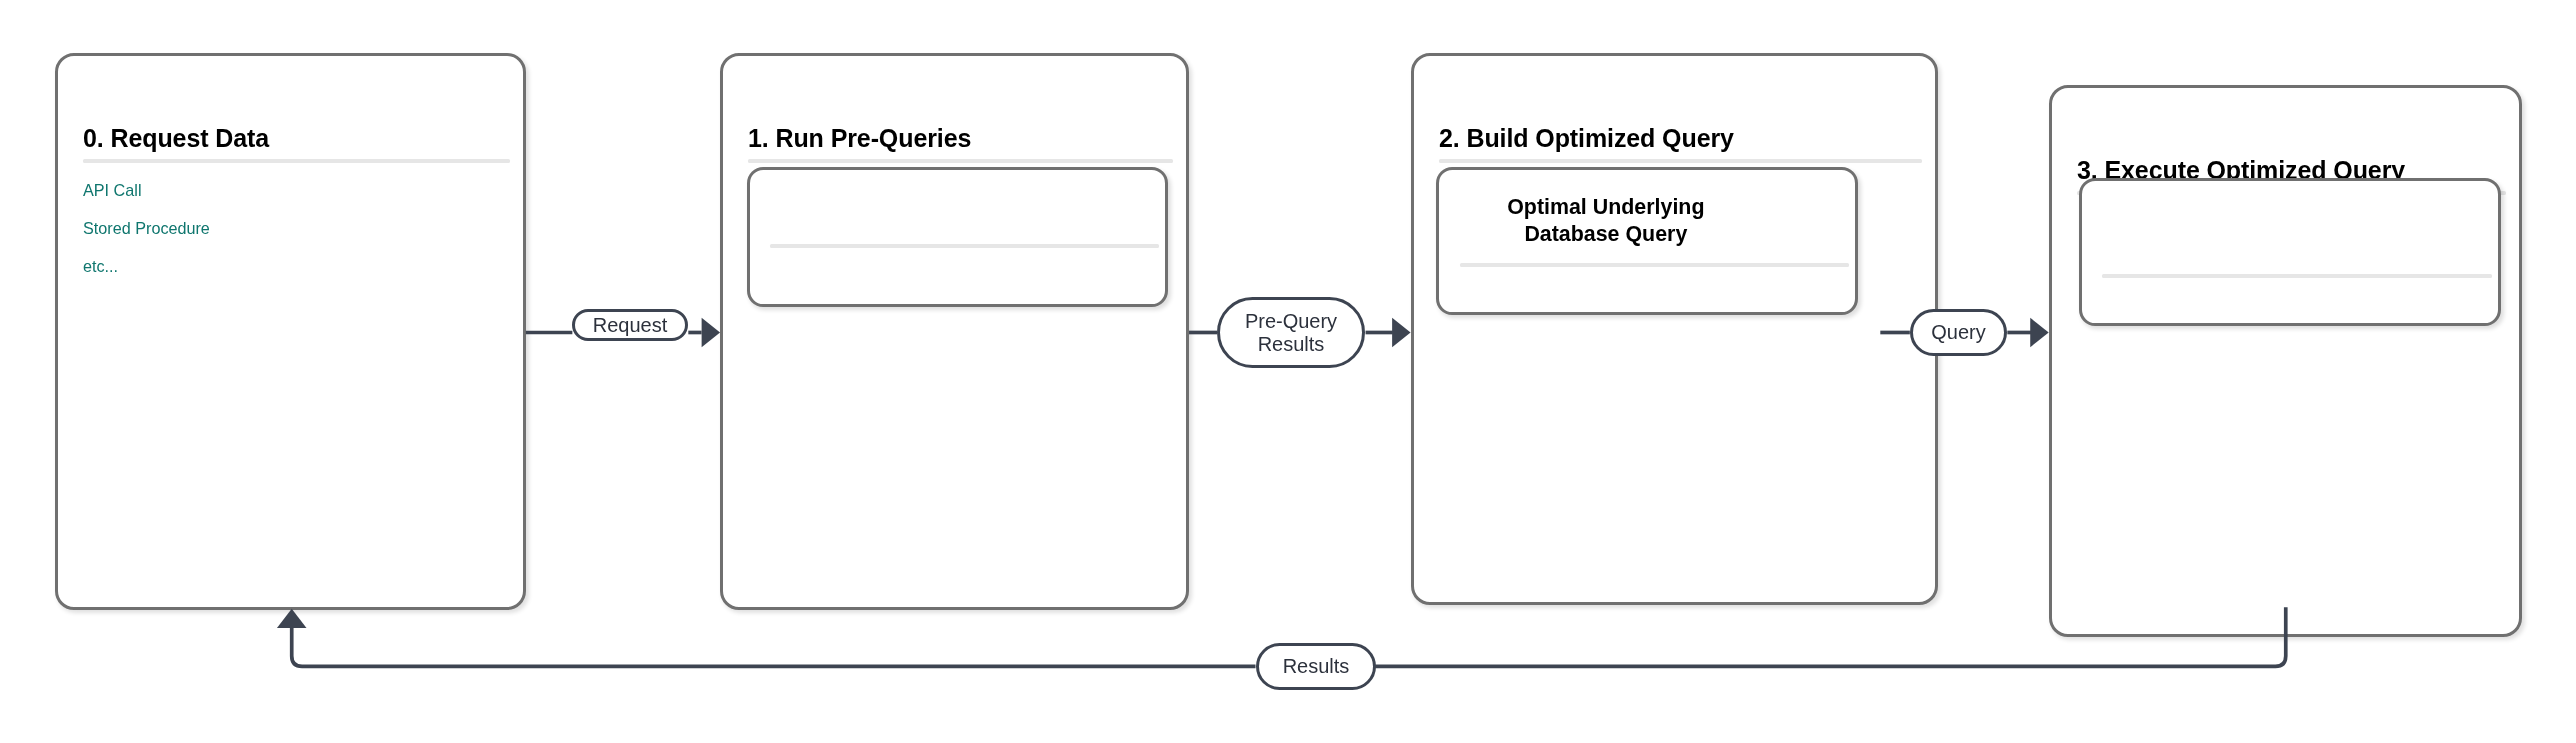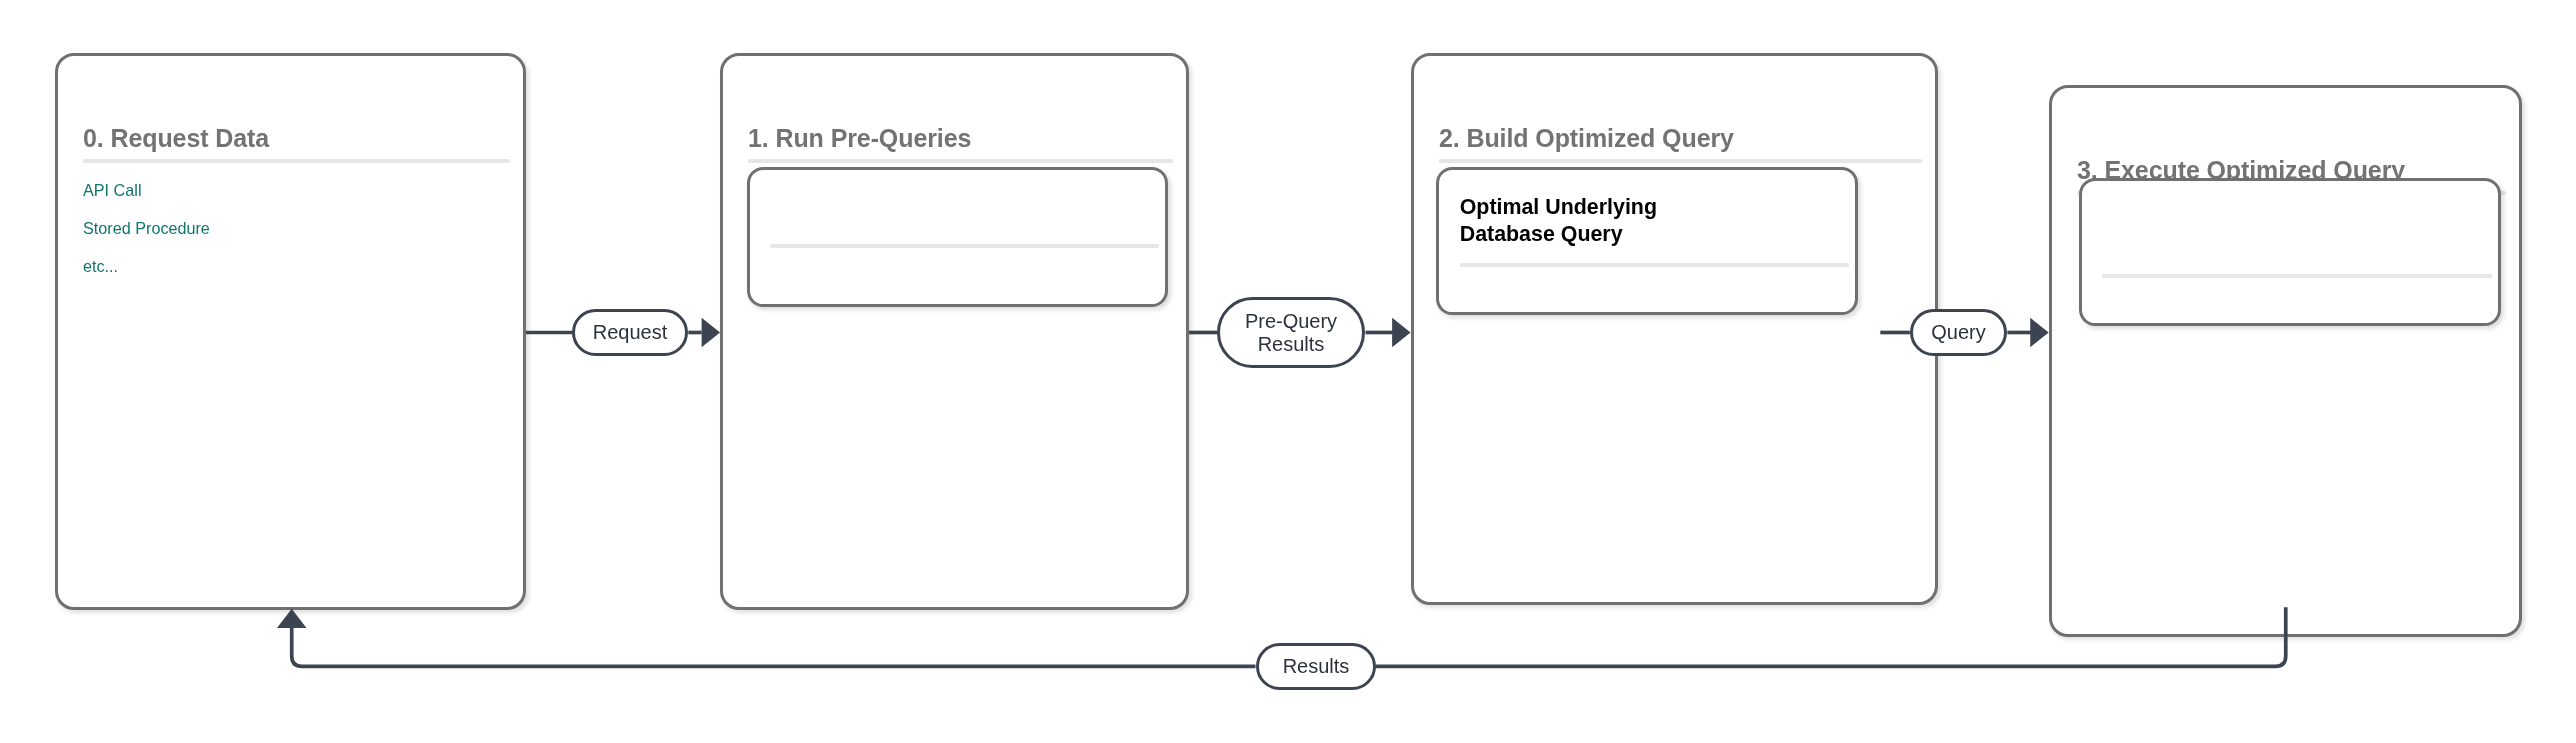--- a/index.html
+++ b/index.html
@@ -30,21 +30,21 @@
     border-radius: 19px;
     box-shadow: 2.2px 3px 4.4px rgba(0,0,0,0.12);
   }
   .stage-title {
     position: absolute;
     left: 25px;
     top: 68px;
     right: 25px;
     font-size: 25px;
     font-weight: bold;
-    color: #737373;
+    color: #000000;
     letter-spacing: -0.1px;
     white-space: nowrap;
   }
   .stage-divider {
     position: absolute;
     left: 25px;
     right: 13.3px;
     top: 103px;
     height: 3.7px;
     background: #e6e6e6;
@@ -154,21 +154,21 @@
       <div class="subcard-divider" style="top:74px;"></div>
     </div>
 
   </div>
 
   <div class="stage" style="left:1411px; top:53px; width:527px; height:552px;">
     <div class="stage-title">2. Build Optimized Query</div>
     <div class="stage-divider"></div>
 
     <div class="subcard" style="left:22px; top:111px; width:422px; height:148px;">
-      <div class="subcard-title" style="top:23.6px; right:103px;">Optimal Underlying Database Query</div>
+      <div class="subcard-title" style="top:23.6px; right:103px;text-align:center;">Optimal Underlying Database Query</div>
       <div class="subcard-divider" style="top:93px;"></div>
     </div>
   </div>
 
   <div class="stage" style="left:2049px; top:53px; width:473px; height:552px;margin-top:32px;">
     <div class="stage-title">3. Execute Optimized Query</div>
     <div class="stage-divider"></div>
 
     <div class="subcard" style="left:26.6px; top:90px; width:422px; height:148px;">
       <div class="subcard-divider" style="top:93px;"></div>
@@ -187,21 +187,21 @@
 
     <path class="edge-line" d="M 2546 450 L 2586 450"></path>
     <path class="edge-line" d="M 2718 450 L 2750 450"></path>
     <polygon class="edge-head" points="2749,430 2774,450 2749,470"></polygon>
 
     <path class="edge-line" d="M 3095 822 L 3095 888 Q 3095 902 3081 902 L 1862 902"></path>
     <path class="edge-line" d="M 1700 902 L 409 902 Q 395 902 395 888 L 395 848"></path>
     <polygon class="edge-head" points="375,850 395,824 415,850"></polygon>
   </svg>
 
-  <div class="edge-label" style="left:572px; top:309px; width:116px; height:47px;">Request</div>
+  <div class="edge-label" style="left:572px; top:309px; width:116px; height:32px;">Request</div>
 
   <div class="edge-label" style="left:1217px; top:297px; width:148px; height:71px;">Pre-Query
 Results</div>
 
   <div class="edge-label" style="left:1910px; top:309px; width:97px; height:47px;">Query</div>
 
   <div class="edge-label" style="left:1256px; top:643px; width:120px; height:47px;">Results</div>
 
 </div>
 

